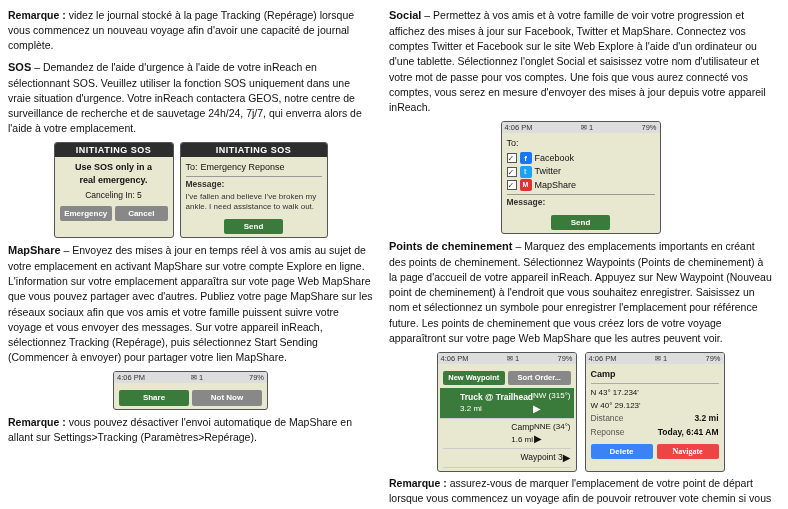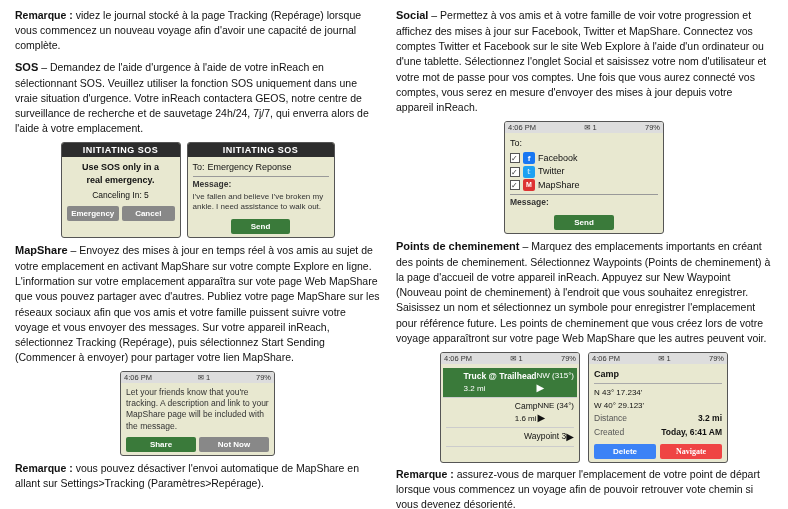--- a/index.html
+++ b/index.html
@@ -9,21 +9,21 @@
       font-family: Arial, Helvetica, sans-serif;
       font-size: 11px;
       color: #000;
       background: #fff;
       overflow: hidden;
     }
 
     .page-container {
       width: 784px;
       height: 509px;
-      padding: 8px 12px 8px 15px;
+      padding: 8px 12px 8px 8px;
       display: flex;
       flex-direction: column;
       position: relative;
     }
 
     .two-col {
       display: flex;
       flex-direction: row;
       gap: 16px;
       flex: 1;
@@ -354,21 +354,20 @@
       </div>
 
       <div class="device-screens-row">
         <div class="mapshare-screen">
           <div class="device-status-bar">
             <span>4:06 PM</span>
             <span>✉ 1</span>
             <span>79%</span>
           </div>
           <div class="device-body">
-            <div class="message-text" style="font-size:8.5px; margin-bottom:5px;">Let your friends know that you're tracking. A description and link to your MapShare page will be included with the message.</div>
             <div class="device-btn-row">
               <div class="device-btn green">Share</div>
               <div class="device-btn">Not Now</div>
             </div>
           </div>
         </div>
       </div>
 
       <div class="text-block">
         <span class="remark-text">Remarque :</span><span> vous pouvez désactiver l'envoi automatique de MapShare en allant sur Settings&gt;Tracking (Paramètres&gt;Repérage).</span>
@@ -423,20 +422,24 @@
 
       <div class="screens-pair">
 
         <div class="device-screen" style="width:140px;">
           <div class="device-status-bar">
             <span>4:06 PM</span>
             <span>✉ 1</span>
             <span>79%</span>
           </div>
           <div class="device-body">
+            <div class="device-btn-row" style="margin-bottom:3px;">
+              <div class="device-btn green" style="font-size:7.5px;">New Waypoint</div>
+              <div class="device-btn" style="font-size:7.5px;">Sort Order...</div>
+            </div>
             <div class="wp-list-item highlighted">
               <div>
                 <div style="font-size:8.5px; font-weight:bold;">Truck @ Trailhead</div>
                 <div style="font-size:8px;">3.2 mi</div>
               </div>
               <div>
                 <div style="font-size:8px;">NW (315°)</div>
                 <div class="wp-arrow">▶</div>
               </div>
             </div>
@@ -469,21 +472,21 @@
               <span style="font-size:8px;">N 43° 17.234'</span>
             </div>
             <div class="wp-detail-row">
               <span style="font-size:8px;">W 40° 29.123'</span>
             </div>
             <div class="wp-detail-row">
               <span class="wp-detail-label">Distance</span>
               <span class="wp-detail-value">3.2 mi</span>
             </div>
             <div class="wp-detail-row">
-              <span class="wp-detail-label">Created</span>
+              <span class="wp-detail-label">Reponse</span>
               <span class="wp-detail-value">Today, 6:41 AM</span>
             </div>
             <div class="btn-row-wp">
               <div class="btn-wp">Delete</div>
               <div class="btn-wp green">Navigate</div>
             </div>
           </div>
         </div>
       </div>
 

